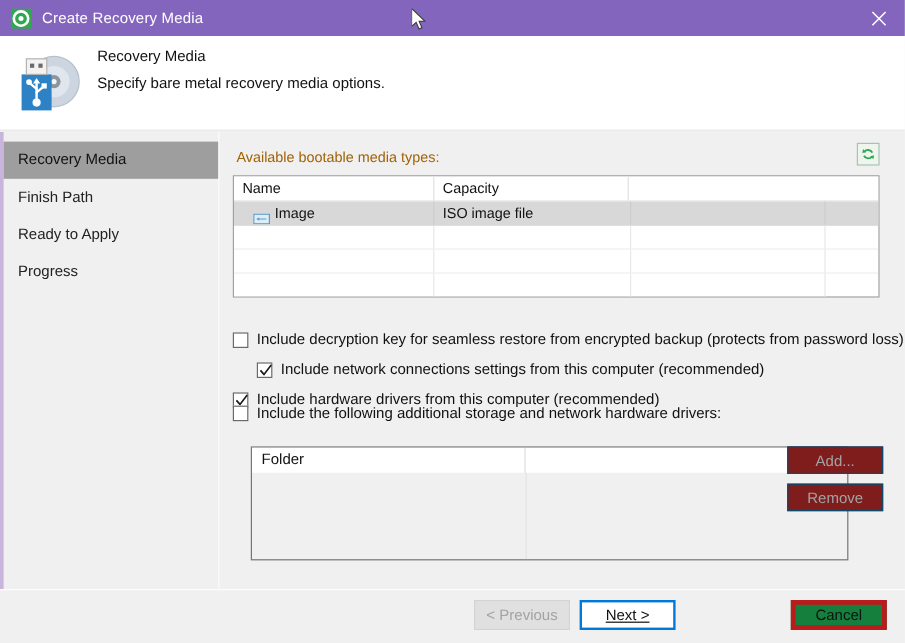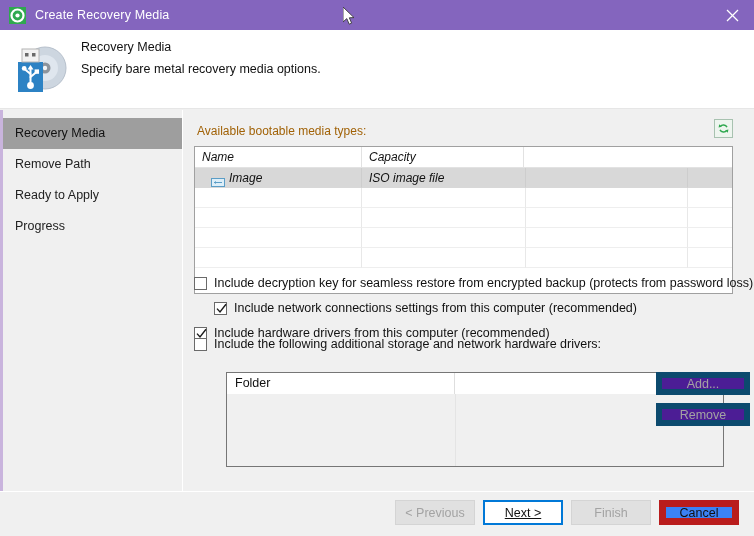--- a/index.html
+++ b/index.html
@@ -149,26 +149,25 @@
     display: flex;
     align-items: center;
     justify-content: center;
   }
 
   
   .media-table {
     position: absolute;
     left: 11px; top: 36px;
     width: 539px;
-    height: 148px;
+    height: 102px;
     background: #ffffff;
     border: 1px solid #a0a0a0;
     box-sizing: border-box;
     overflow: hidden;
-    font-style: italic;
   }
   .mt-head {
     display: flex;
     height: 20px;
     border-bottom: 1px solid #e2e2e2;
     background: #ffffff;
   }
   .mt-th {
     font-size: 12px;
     color: #111111;
@@ -233,21 +232,21 @@
   .cbox svg { position:absolute; left:0; top:-1px; }
   .check-label {
     font-size: 12.5px;
     color: #111111;
     white-space: nowrap;
   }
 
   
   .folder-box {
     position: absolute;
-    left: 43px; top: 262px;
+    left: 26px; top: 262px;
     width: 498px;
     height: 95px;
     border: 1px solid #767676;
     background: #f0f0f0;
     box-sizing: border-box;
     overflow: hidden;
   }
   .fb-head {
     display: flex;
     height: 21px;
@@ -263,24 +262,24 @@
     white-space: nowrap;
   }
   .fb-th.c0 { width: 228px; }
   .fb-th.c1 { width: 211px; border-right: none; }
   .fb-body { display:flex; height: 72px; }
   .fb-col0 { width: 228px; border-right: 1px solid #e4e4e4; }
   .fb-col1 { width: 211px; }
 
   .side-btn {
     position: absolute;
-    width: 94px;
+    width: 80px;
     height: 23px;
-    background: #4c1d95;
-    border: 6px solid #0c4a6e;
+    background: #7f1d1d;
+    border: 1px solid #0c4a6e;
     box-sizing: border-box;
     font-size: 12.5px;
     color: #a3a3a3;
     display: flex;
     align-items: center;
     justify-content: center;
   }
   .btn-add { left: 473px; top: 262px; }
   .btn-remove { left: 473px; top: 293px; }
 
@@ -306,22 +305,22 @@
     font-size: 12.5px;
     box-sizing: border-box;
     display: flex;
     align-items: center;
     justify-content: center;
     background: #e0e0e0;
     border: 1px solid #d4d4d4;
     color: #a3a3a3;
   }
   .fbtn.enabled {
-    background: #3b82f6;
-    border: 7px solid #b91c1c;
+    background: #15803d;
+    border: 4px solid #b91c1c;
     color: #111111;
   }
   .fbtn.focus {
     background: #ffffff;
     border: 2px solid #0078d7;
     color: #111111;
     text-decoration: underline;
   }
   .btn-prev   { left: 395px; }
   .btn-next   { left: 483px; }
@@ -388,21 +387,21 @@
     <div class="header-title">Recovery Media</div>
     <div class="header-sub">Specify bare metal recovery media options.</div>
   </div>
 
   <div class="sidebar">
     <div class="sidebar-spacer"></div>
     <div class="sidebar-item selected">
       <span>Recovery Media</span>
     </div>
     <div class="sidebar-item">
-      <span>Remove Path</span>
+      <span>Finish Path</span>
     </div>
     <div class="sidebar-item">
       <span>Ready to Apply</span>
     </div>
     <div class="sidebar-item">
       <span>Progress</span>
     </div>
   </div>
   <div class="vdivider"></div>
 
@@ -509,21 +508,20 @@
 
     <div class="side-btn btn-add">Add...</div>
     <div class="side-btn btn-remove">Remove</div>
 
   </div>
 
   <div class="footer-sep"></div>
   <div class="footer">
     <div class="fbtn btn-prev">&lt; Previous</div>
     <div class="fbtn focus btn-next">Next &gt;</div>
-    <div class="fbtn btn-finish">Finish</div>
     <div class="fbtn enabled btn-cancel">Cancel</div>
   </div>
 
   <div class="cursor">
     <svg width="14" height="20" viewBox="0 0 14 20">
       <polygon points="0,0 0,15 3.8,11.6 6.2,17.2 8.6,16.1 6.3,10.8 11,10.6" fill="#ffffff" stroke="#3a3a3a" stroke-width="0.9"></polygon>
     </svg>
   </div>
 
 </div>

